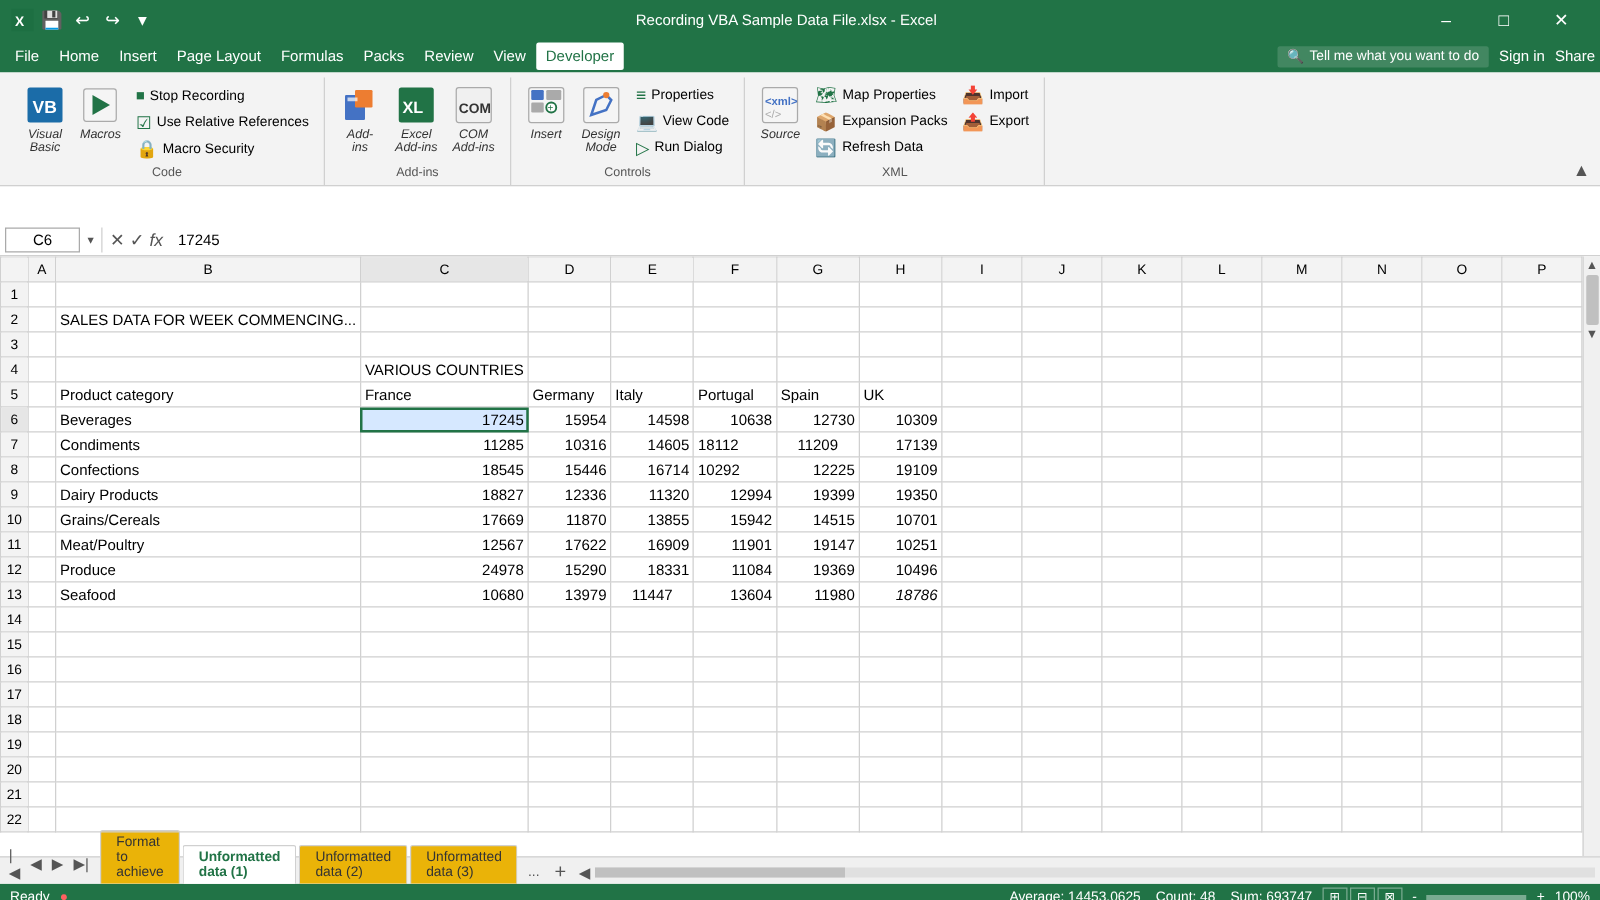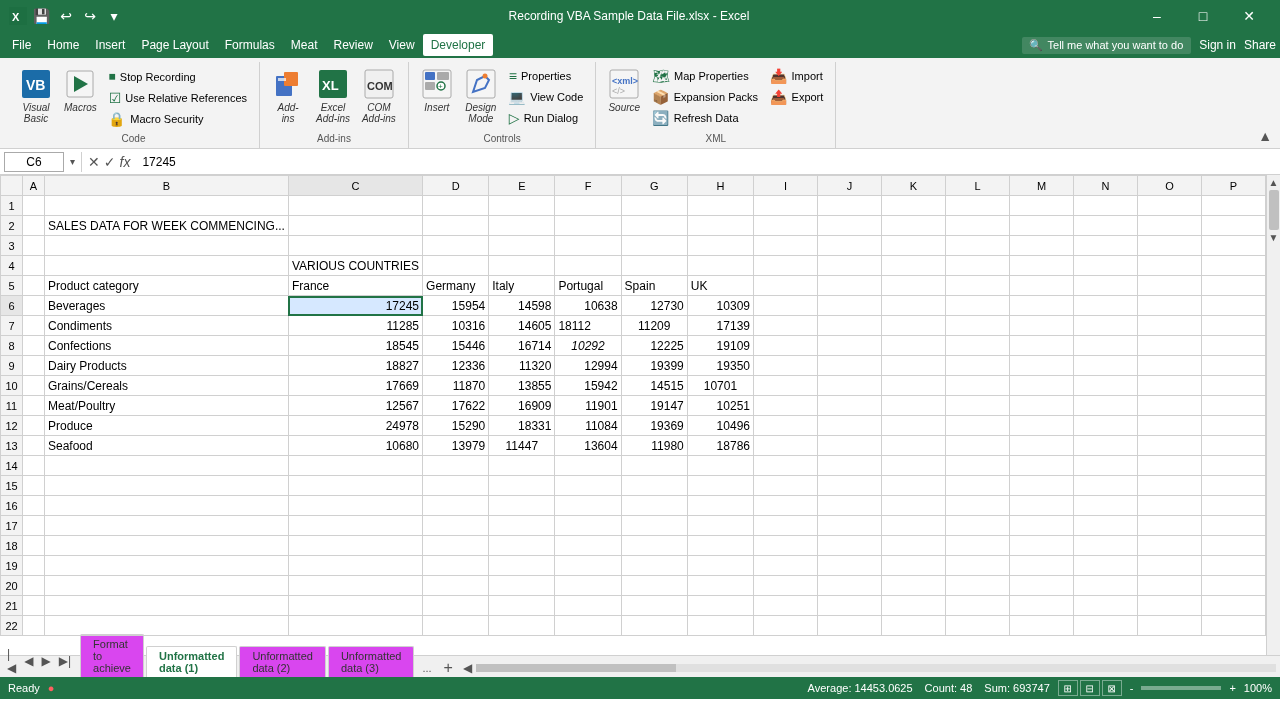--- a/index.html
+++ b/index.html
@@ -138,20 +138,21 @@
 
     
     #formula-bar {
       height: 26px;
       background: #fff;
       border-bottom: 1px solid #d0d0d0;
       display: flex;
       align-items: center;
       padding: 0 4px;
       gap: 4px;
+      margin-top: 30px;
     }
     .name-box {
       width: 60px;
       height: 20px;
       border: 1px solid #aaa;
       text-align: center;
       font-size: 12px;
       display: flex;
       align-items: center;
       justify-content: center;
@@ -235,21 +236,21 @@
       align-items: flex-end;
       padding-left: 4px;
       gap: 2px;
     }
     .tab-nav { display: flex; align-items: center; gap: 2px; margin-right: 4px; }
     .tab-nav-btn { font-size: 12px; cursor: pointer; color: #555; padding: 2px 3px; }
     .sheet-tab {
       padding: 3px 12px;
       border: 1px solid #d0d0d0;
       border-bottom: none;
-      background: #d946ef;
+      background: #eab308;
       cursor: pointer;
       font-size: 11px;
       border-radius: 2px 2px 0 0;
       color: #333;
     }
     .sheet-tab.active {
       background: #fff;
       color: #217346;
       font-weight: bold;
       border-bottom: 1px solid #fff;
@@ -315,21 +316,21 @@
     <div class="win-btn close">✕</div>
   </div>
 </div>
 
 <div id="menu-bar">
   <div class="menu-item">File</div>
   <div class="menu-item">Home</div>
   <div class="menu-item">Insert</div>
   <div class="menu-item">Page Layout</div>
   <div class="menu-item">Formulas</div>
-  <div class="menu-item">Meat</div>
+  <div class="menu-item">Packs</div>
   <div class="menu-item">Review</div>
   <div class="menu-item">View</div>
   <div class="menu-item active">Developer</div>
   <div class="menu-right">
     <div class="tell-me">
       <span>🔍</span>
       <span>Tell me what you want to do</span>
     </div>
     <div class="sign-in">Sign in</div>
     <div class="sign-in">Share</div>
@@ -667,21 +668,21 @@
               <td></td>
               <td></td>
             </tr>
             <tr>
               <td class="row-num">8</td>
               <td></td>
               <td>Confections</td>
               <td class="data-range num-cell" style="text-align: right;">18545</td>
               <td class="data-range num-cell" style="text-align: right;">15446</td>
               <td class="data-range num-cell" style="text-align: right;">16714</td>
-              <td class="data-range num-cell" style="text-align: center; font-style: italic;">10292</td>
+              <td class="data-range num-cell" style="text-align: left;">10292</td>
               <td class="data-range num-cell" style="text-align: right;">12225</td>
               <td class="data-range num-cell" style="text-align: right;">19109</td>
               <td></td>
               <td></td>
               <td></td>
               <td></td>
               <td></td>
               <td></td>
               <td></td>
               <td></td>
@@ -707,21 +708,21 @@
             </tr>
             <tr>
               <td class="row-num">10</td>
               <td></td>
               <td>Grains/Cereals</td>
               <td class="data-range num-cell" style="text-align: right;">17669</td>
               <td class="data-range num-cell" style="text-align: right;">11870</td>
               <td class="data-range num-cell" style="text-align: right;">13855</td>
               <td class="data-range num-cell" style="text-align: right;">15942</td>
               <td class="data-range num-cell" style="text-align: right;">14515</td>
-              <td class="data-range num-cell" style="text-align: center;">10701</td>
+              <td class="data-range num-cell" style="text-align: right;">10701</td>
               <td></td>
               <td></td>
               <td></td>
               <td></td>
               <td></td>
               <td></td>
               <td></td>
               <td></td>
             </tr>
             <tr>
@@ -764,21 +765,21 @@
             </tr>
             <tr>
               <td class="row-num">13</td>
               <td></td>
               <td>Seafood</td>
               <td class="data-range num-cell" style="text-align: right;">10680</td>
               <td class="data-range num-cell" style="text-align: right;">13979</td>
               <td class="data-range num-cell" style="text-align: center;">11447</td>
               <td class="data-range num-cell" style="text-align: right;">13604</td>
               <td class="data-range num-cell" style="text-align: right;">11980</td>
-              <td class="data-range num-cell" style="text-align: right;">18786</td>
+              <td class="data-range num-cell" style="text-align: right; font-style: italic;">18786</td>
               <td></td>
               <td></td>
               <td></td>
               <td></td>
               <td></td>
               <td></td>
               <td></td>
               <td></td>
             </tr>
             <tr>

